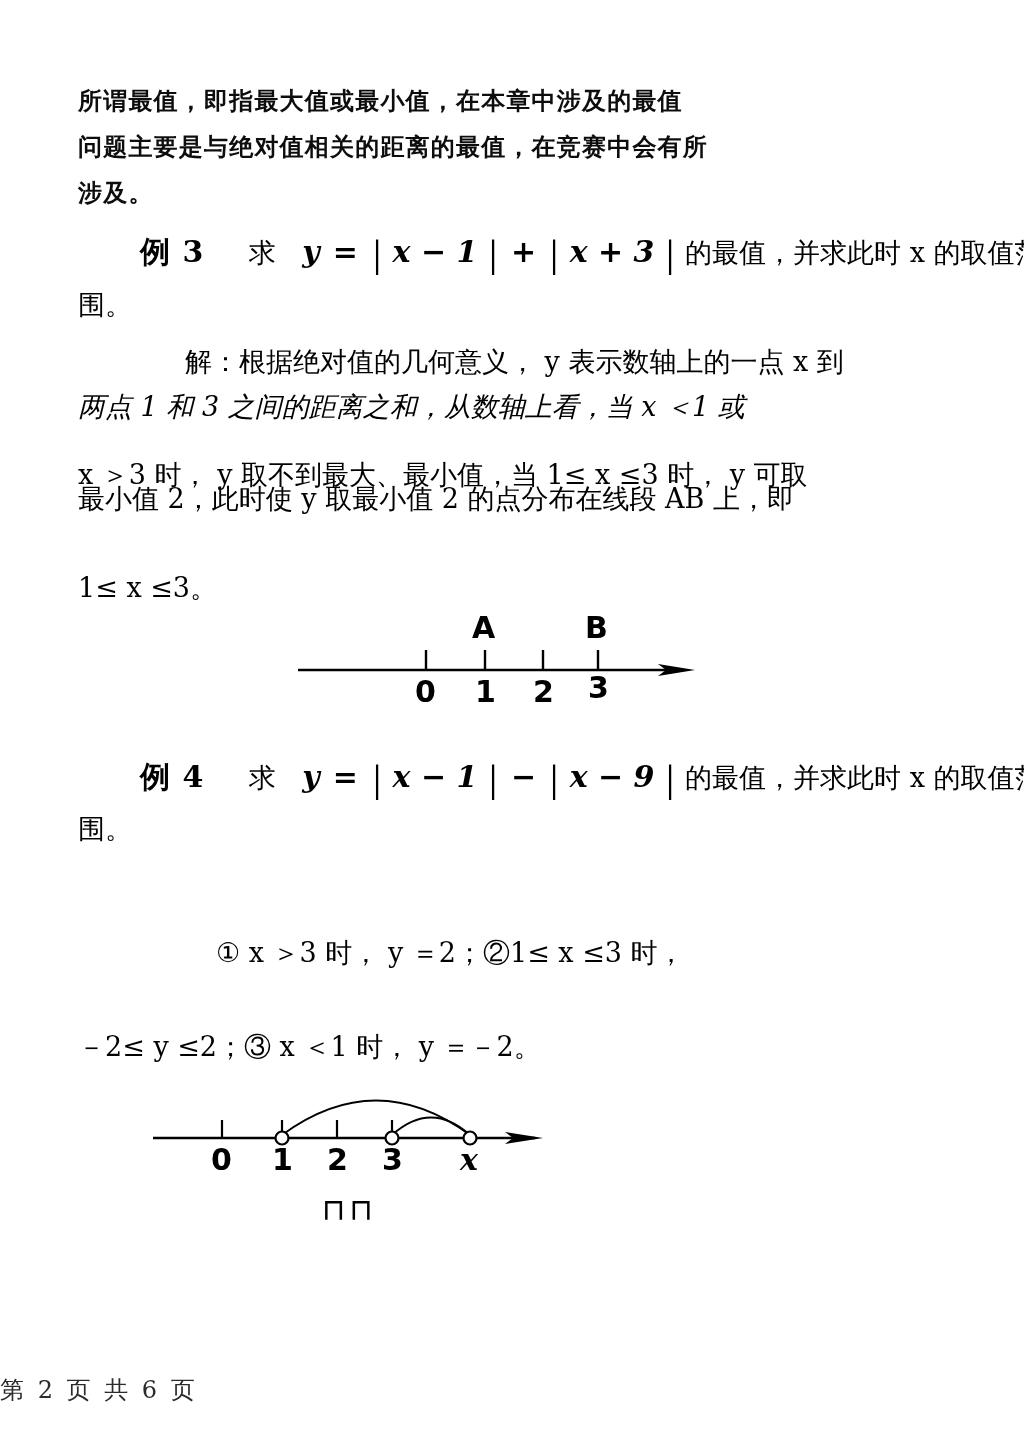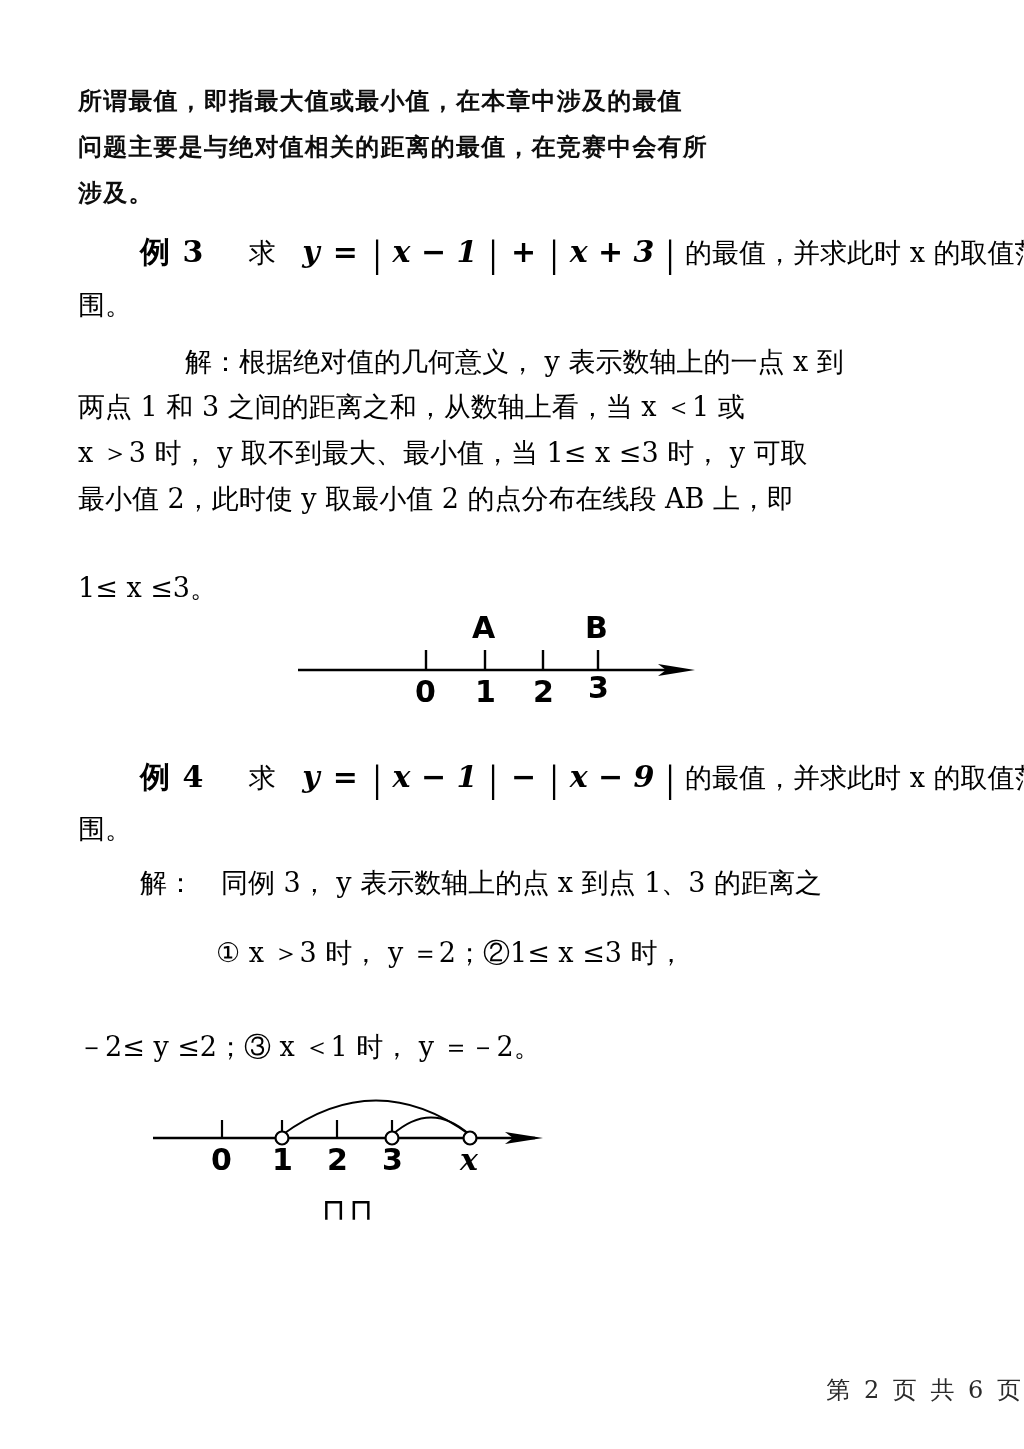--- a/index.html
+++ b/index.html
@@ -99,21 +99,21 @@
     font-size: 30px;
     letter-spacing: 4px;
     color: #000;
     white-space: nowrap;
   }
 
   
   .footer {
     position: absolute;
     width: 100%;
-    text-align: right;
+    text-align: left;
     font-family: "DejaVu Serif", "Liberation Serif", serif;
     font-size: 24px;
     color: #2b2b2b;
     letter-spacing: 3px;
   }
 </style>
 </head>
 <body>
 
 <div class="page">
@@ -134,22 +134,22 @@
     <span class="absbar">|</span>
     <span class="bigmath op" style="padding:0 3px">+</span>
     <span class="absbar">|</span>
     <span class="bigmath">x + 3</span>
     <span class="absbar">|</span>
     <span class="cn">的最值，并求此时 x 的取值范</span>
   </div>
   <div class="body-line" style="left:78px; top:288px;">围。</div>
 
   <div class="body-line" style="left:140px; top:345px;margin-left:45px;">解：根据绝对值的几何意义， y 表示数轴上的一点 x 到</div>
-  <div class="body-line" style="left:78px; top:390px;">两点 1 和 3 之间的距离之和，从数轴上看，当 x ＜1 或</div>
-  <div class="body-line" style="left:78px; top:436px;">x ＞3 时， y 取不到最大、最小值，当 1≤ x ≤3 时， y 可取</div>
+  <div class="body-line" style="left:78px; top:390px;font-style:italic;">两点 1 和 3 之间的距离之和，从数轴上看，当 x ＜1 或</div>
+  <div class="body-line" style="left:78px; top:458px;">x ＞3 时， y 取不到最大、最小值，当 1≤ x ≤3 时， y 可取</div>
   <div class="body-line" style="left:78px; top:482px;">最小值 2，此时使 y 取最小值 2 的点分布在线段 AB 上，即</div>
   <div class="body-line" style="left:78px; top:540px;margin-top:31px;">1≤ x ≤3。</div>
 
   <div class="figure" style="left:290px; top:612px;">
     <svg width="420" height="100" viewBox="0 0 420 100">
 
       <line x1="8" y1="58" x2="392" y2="58" stroke="#000" stroke-width="2.6"></line>
 
       <polygon points="368,52 405,58 368,64 376,58" fill="#000"></polygon>
 
@@ -179,21 +179,20 @@
     <span class="bigmath">x − 1</span>
     <span class="absbar">|</span>
     <span class="bigmath op" style="padding:0 3px">−</span>
     <span class="absbar">|</span>
     <span class="bigmath">x − 9</span>
     <span class="absbar">|</span>
     <span class="cn">的最值，并求此时 x 的取值范</span>
   </div>
   <div class="body-line" style="left:78px; top:812px;">围。</div>
 
-  <div class="body-line" style="left:140px; top:866px;">解：　同例 3， y 表示数轴上的点 x 到点 1、3 的距离之</div>
 
   <div class="body-line circled" style="left:216px; top:936px;">① x ＞3 时， y ＝2；②1≤ x ≤3 时，</div>
   <div class="body-line circled" style="left:78px; top:1030px;">－2≤ y ≤2；③ x ＜1 时， y ＝－2。</div>
 
   <div class="figure" style="left:145px; top:1080px;">
     <svg width="420" height="110" viewBox="0 0 420 110">
 
       <line x1="8" y1="58" x2="390" y2="58" stroke="#000" stroke-width="2.4"></line>
       <polygon points="360,52 398,58 360,64 368,58" fill="#000"></polygon>
 

